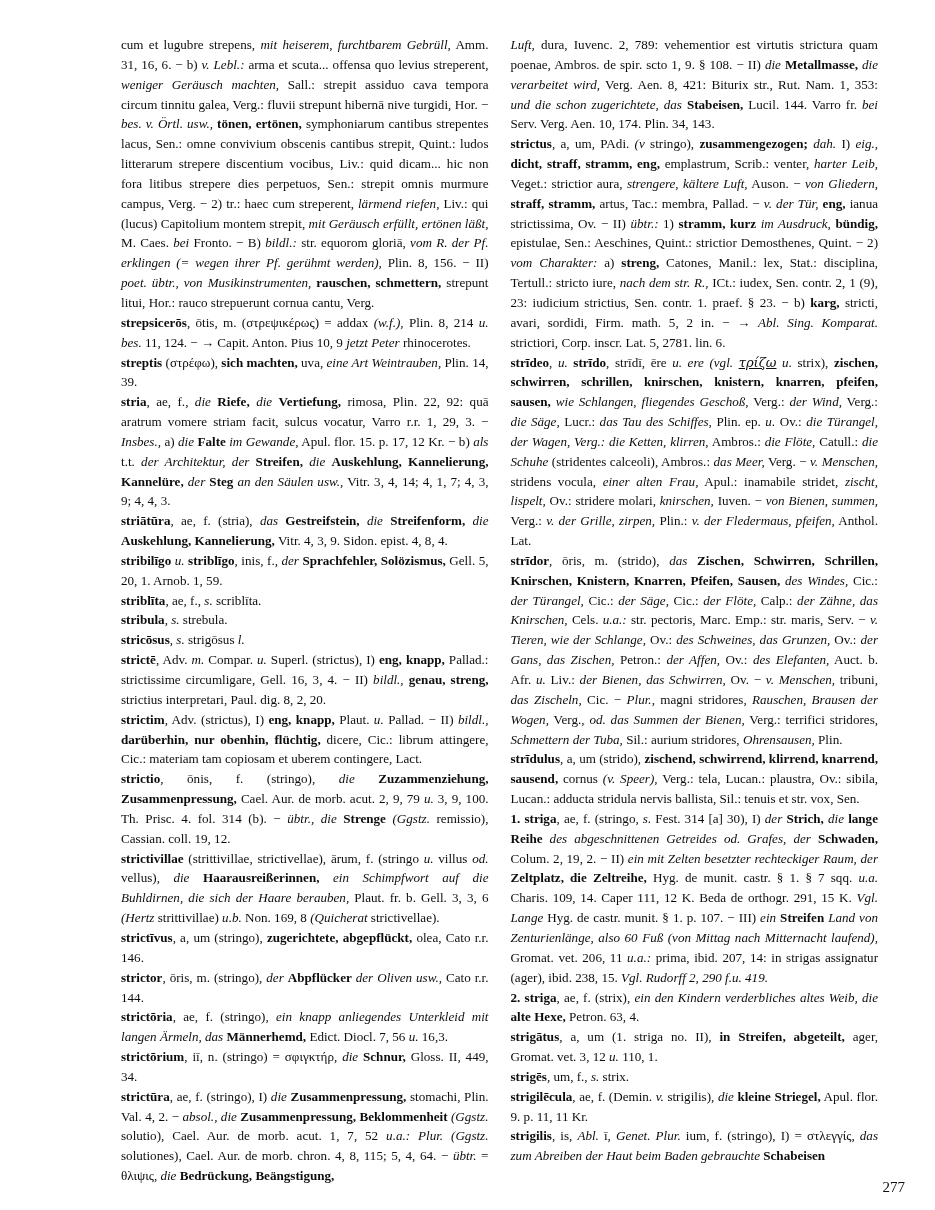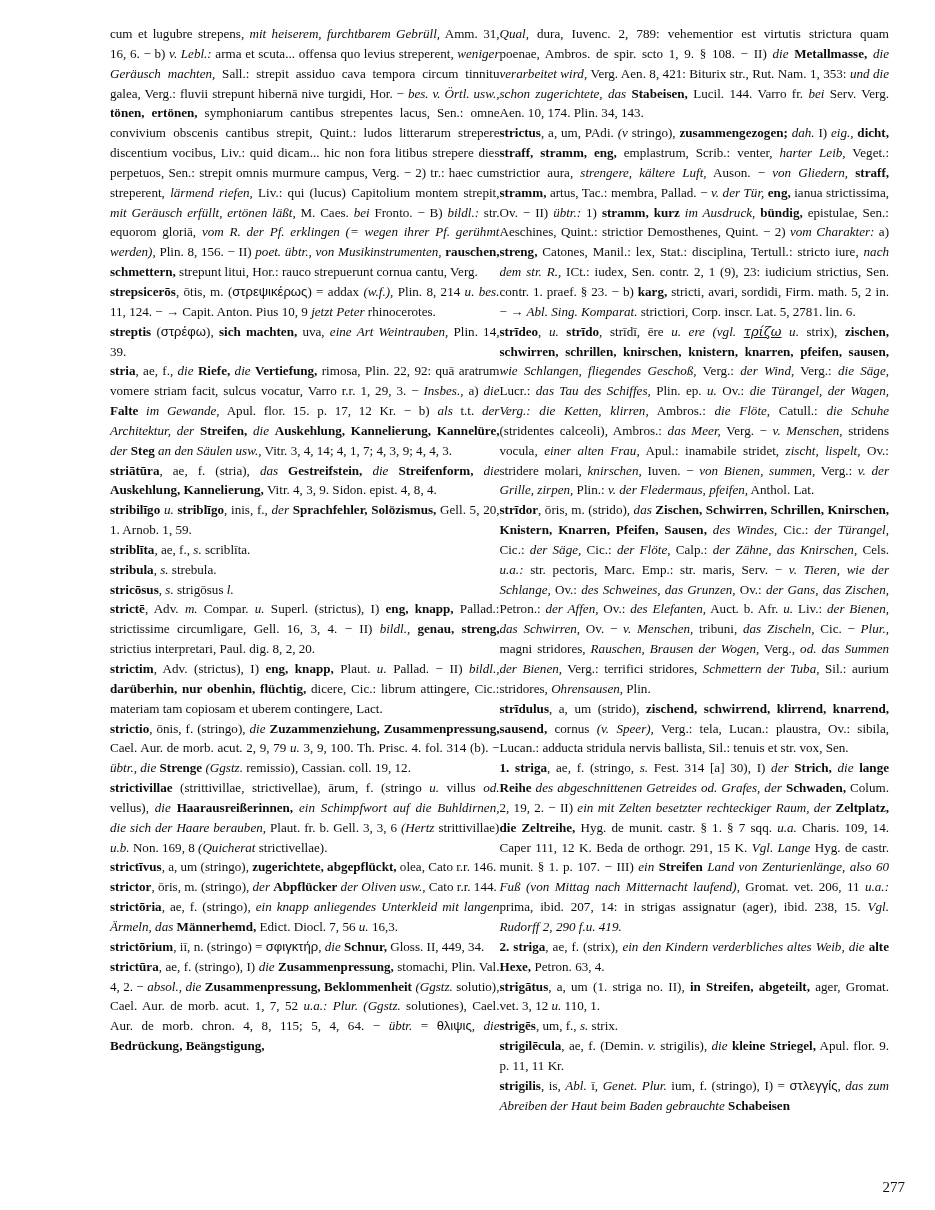--- a/index.html
+++ b/index.html
@@ -35,29 +35,29 @@
     width: 390px;
     font-size: 13.1px;
     line-height: 19.85px;
     text-align: justify;
     text-justify: inter-word;
     hyphens: manual;
   }
   .col-left { margin-left: 86px; }
   .col-right { margin-right: 22px; }
   .entry {
-    margin: 0;
+    margin: 11px;
     padding: 0;
     text-indent: 0;
   }
   
   .entry + .entry { margin-top: 0px; }
   b, .bd { font-weight: bold; }
   i, .it { font-style: italic; }
-  .gk { font-family: Liberation Sans, sans-serif; font-style: normal; }
+  .gk { font-family: Liberation Serif, serif; font-style: normal; }
   .gk-i { font-family: "DejaVu Serif", serif; font-style: italic; text-decoration: underline; }
   #folio {
     position: absolute;
     right: 30px;
     bottom: 14px;
     font-size: 15px;
     font-family: "Liberation Serif", "DejaVu Serif", serif;
     color: #111;
   }
   .entry { margin-bottom: 0; }
@@ -84,21 +84,21 @@
         <p class="entry"><b>strictio</b>, ōnis, f. (stringo), <i>die</i> <b>Zuzammenziehung, Zusammenpressung,</b> Cael. Aur. de morb. acut. 2, 9, 79 <i>u.</i> 3, 9, 100. Th. Prisc. 4. fol. 314 (b). − <i>übtr., die</i> <b>Strenge</b> <i>(Ggstz.</i> remissio), Cassian. coll. 19, 12.</p>
         <p class="entry"><b>strictivillae</b> (strittivillae, strictivellae), ārum, f. (stringo <i>u.</i> villus <i>od.</i> vellus), <i>die</i> <b>Haarausreißerinnen,</b> <i>ein Schimpfwort auf die Buhldirnen, die sich der Haare berauben,</i> Plaut. fr. b. Gell. 3, 3, 6 <i>(Hertz</i> strittivillae) <i>u.b.</i> Non. 169, 8 <i>(Quicherat</i> strictivellae).</p>
         <p class="entry"><b>strictīvus</b>, a, um (stringo), <b>zugerichtete, abgepflückt,</b> olea, Cato r.r. 146.</p>
         <p class="entry"><b>strictor</b>, ōris, m. (stringo), <i>der</i> <b>Abpflücker</b> <i>der Oliven usw.,</i> Cato r.r. 144.</p>
         <p class="entry"><b>strictōria</b>, ae, f. (stringo), <i>ein knapp anliegendes Unterkleid mit langen Ärmeln, das</i> <b>Männerhemd,</b> Edict. Diocl. 7, 56 <i>u.</i> 16,3.</p>
         <p class="entry"><b>strictōrium</b>, iī, n. (stringo) = <span class="gk">σφιγκτήρ</span>, <i>die</i> <b>Schnur,</b> Gloss. II, 449, 34.</p>
         <p class="entry"><b>strictūra</b>, ae, f. (stringo), I) <i>die</i> <b>Zusammenpressung,</b> stomachi, Plin. Val. 4, 2. − <i>absol., die</i> <b>Zusammenpressung, Beklommenheit</b> <i>(Ggstz.</i> solutio), Cael. Aur. de morb. acut. 1, 7, 52 <i>u.a.: Plur. (Ggstz.</i> solutiones), Cael. Aur. de morb. chron. 4, 8, 115; 5, 4, 64. − <i>übtr.</i> = <span class="gk">θλιψις</span>, <i>die</i> <b>Bedrückung, Beängstigung,</b></p>
       </div>
 
     <div class="column col-right" id="right-col">
-        <p class="entry"><i>Qual,</i> dura, Iuvenc. 2, 789: vehementior est virtutis strictura quam poenae, Ambros. de spir. scto 1, 9. § 108. − II) <i>die</i> <b>Metallmasse,</b> <i>die verarbeitet wird,</i> Verg. Aen. 8, 421: Biturix str., Rut. Nam. 1, 353: <i>und die schon zugerichtete, das</i> <b>Stabeisen,</b> Lucil. 144. Varro fr. <i>bei</i> Serv. Verg. Aen. 10, 174. Plin. 34, 143.</p>
+        <p class="entry"><i>Luft,</i> dura, Iuvenc. 2, 789: vehementior est virtutis strictura quam poenae, Ambros. de spir. scto 1, 9. § 108. − II) <i>die</i> <b>Metallmasse,</b> <i>die verarbeitet wird,</i> Verg. Aen. 8, 421: Biturix str., Rut. Nam. 1, 353: <i>und die schon zugerichtete, das</i> <b>Stabeisen,</b> Lucil. 144. Varro fr. <i>bei</i> Serv. Verg. Aen. 10, 174. Plin. 34, 143.</p>
         <p class="entry"><b>strictus</b>, a, um, PAdi. <i>(v</i> stringo), <b>zusammengezogen;</b> <i>dah.</i> I) <i>eig.,</i> <b>dicht, straff, stramm, eng,</b> emplastrum, Scrib.: venter, <i>harter Leib,</i> Veget.: strictior aura, <i>strengere, kältere Luft,</i> Auson. − <i>von Gliedern,</i> <b>straff, stramm,</b> artus, Tac.: membra, Pallad. − <i>v. der Tür,</i> <b>eng,</b> ianua strictissima, Ov. − II) <i>übtr.:</i> 1) <b>stramm, kurz</b> <i>im Ausdruck,</i> <b>bündig,</b> epistulae, Sen.: Aeschines, Quint.: strictior Demosthenes, Quint. − 2) <i>vom Charakter:</i> a) <b>streng,</b> Catones, Manil.: lex, Stat.: disciplina, Tertull.: stricto iure, <i>nach dem str. R.,</i> ICt.: iudex, Sen. contr. 2, 1 (9), 23: iudicium strictius, Sen. contr. 1. praef. § 23. − b) <b>karg,</b> stricti, avari, sordidi, Firm. math. 5, 2 in. − → <i>Abl. Sing. Komparat.</i> strictiori, Corp. inscr. Lat. 5, 2781. lin. 6.</p>
         <p class="entry"><b>strīdeo</b>, <i>u.</i> <b>strīdo</b>, strīdī, ēre <i>u. ere (vgl.</i> <span class="gk-i">τρίζω</span> <i>u.</i> strix), <b>zischen, schwirren, schrillen, knirschen, knistern, knarren, pfeifen, sausen,</b> <i>wie Schlangen, fliegendes Geschoß,</i> Verg.: <i>der Wind,</i> Verg.: <i>die Säge,</i> Lucr.: <i>das Tau des Schiffes,</i> Plin. ep. <i>u.</i> Ov.: <i>die Türangel, der Wagen, Verg.: die Ketten, klirren,</i> Ambros.: <i>die Flöte,</i> Catull.: <i>die Schuhe</i> (stridentes calceoli), Ambros.: <i>das Meer,</i> Verg. − <i>v. Menschen,</i> stridens vocula, <i>einer alten Frau,</i> Apul.: inamabile stridet, <i>zischt, lispelt,</i> Ov.: stridere molari, <i>knirschen,</i> Iuven. − <i>von Bienen, summen,</i> Verg.: <i>v. der Grille, zirpen,</i> Plin.: <i>v. der Fledermaus, pfeifen,</i> Anthol. Lat.</p>
         <p class="entry"><b>strīdor</b>, ōris, m. (strido), <i>das</i> <b>Zischen, Schwirren, Schrillen, Knirschen, Knistern, Knarren, Pfeifen, Sausen,</b> <i>des Windes,</i> Cic.: <i>der Türangel,</i> Cic.: <i>der Säge,</i> Cic.: <i>der Flöte,</i> Calp.: <i>der Zähne, das Knirschen,</i> Cels. <i>u.a.:</i> str. pectoris, Marc. Emp.: str. maris, Serv. − <i>v. Tieren, wie der Schlange,</i> Ov.: <i>des Schweines, das Grunzen,</i> Ov.: <i>der Gans, das Zischen,</i> Petron.: <i>der Affen,</i> Ov.: <i>des Elefanten,</i> Auct. b. Afr. <i>u.</i> Liv.: <i>der Bienen, das Schwirren,</i> Ov. − <i>v. Menschen,</i> tribuni, <i>das Zischeln,</i> Cic. − <i>Plur.,</i> magni stridores, <i>Rauschen, Brausen der Wogen,</i> Verg., <i>od. das Summen der Bienen,</i> Verg.: terrifici stridores, <i>Schmettern der Tuba,</i> Sil.: aurium stridores, <i>Ohrensausen,</i> Plin.</p>
         <p class="entry"><b>strīdulus</b>, a, um (strido), <b>zischend, schwirrend, klirrend, knarrend, sausend,</b> cornus <i>(v. Speer),</i> Verg.: tela, Lucan.: plaustra, Ov.: sibila, Lucan.: adducta stridula nervis ballista, Sil.: tenuis et str. vox, Sen.</p>
         <p class="entry"><b>1. striga</b>, ae, f. (stringo, <i>s.</i> Fest. 314 [a] 30), I) <i>der</i> <b>Strich,</b> <i>die</i> <b>lange Reihe</b> <i>des abgeschnittenen Getreides od. Grafes, der</i> <b>Schwaden,</b> Colum. 2, 19, 2. − II) <i>ein mit Zelten besetzter rechteckiger Raum, der</i> <b>Zeltplatz, die Zeltreihe,</b> Hyg. de munit. castr. § 1. § 7 sqq. <i>u.a.</i> Charis. 109, 14. Caper 111, 12 K. Beda de orthogr. 291, 15 K. <i>Vgl. Lange</i> Hyg. de castr. munit. § 1. p. 107. − III) <i>ein</i> <b>Streifen</b> <i>Land von Zenturienlänge, also 60 Fuß (von Mittag nach Mitternacht laufend),</i> Gromat. vet. 206, 11 <i>u.a.:</i> prima, ibid. 207, 14: in strigas assignatur (ager), ibid. 238, 15. <i>Vgl. Rudorff 2, 290 f.u. 419.</i></p>
         <p class="entry"><b>2. striga</b>, ae, f. (strix), <i>ein den Kindern verderbliches altes Weib, die</i> <b>alte Hexe,</b> Petron. 63, 4.</p>
         <p class="entry"><b>strigātus</b>, a, um (1. striga no. II), <b>in Streifen, abgeteilt,</b> ager, Gromat. vet. 3, 12 <i>u.</i> 110, 1.</p>
         <p class="entry"><b>strigēs</b>, um, f., <i>s.</i> strix.</p>
         <p class="entry"><b>strigilēcula</b>, ae, f. (Demin. <i>v.</i> strigilis), <i>die</i> <b>kleine Striegel,</b> Apul. flor. 9. p. 11, 11 Kr.</p>
         <p class="entry"><b>strigilis</b>, is, <i>Abl.</i> ī, <i>Genet. Plur.</i> ium, f. (stringo), I) = <span class="gk">στλεγγίς</span>, <i>das zum Abreiben der Haut beim Baden gebrauchte</i> <b>Schabeisen</b></p>

